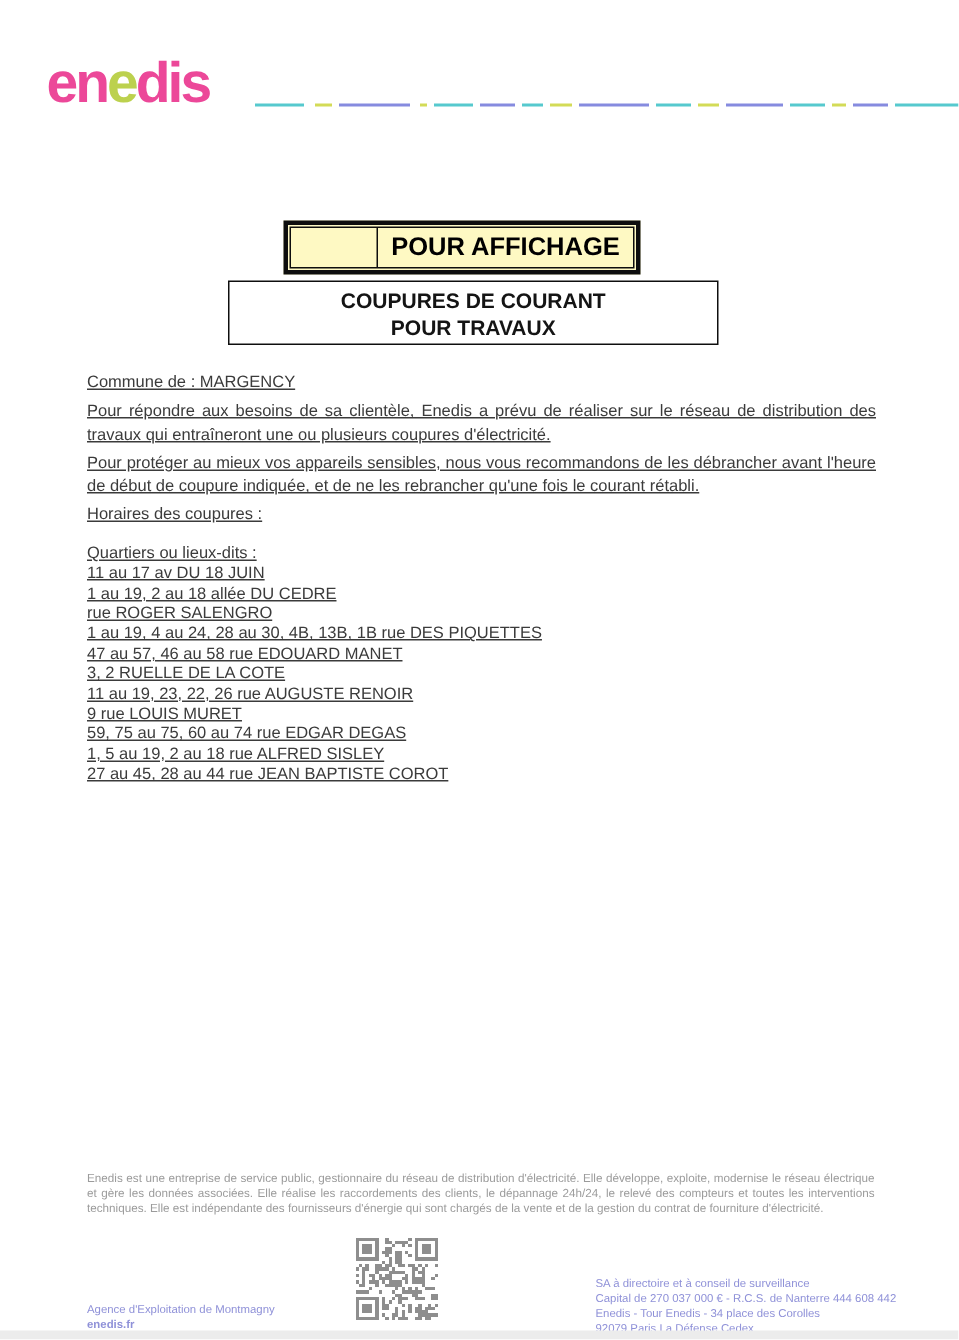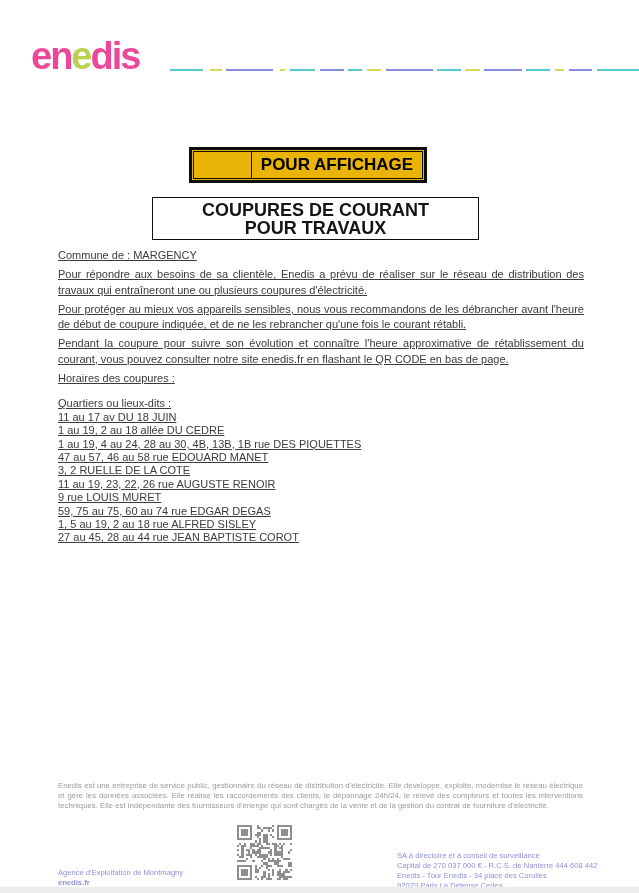--- a/index.html
+++ b/index.html
@@ -30,34 +30,34 @@
       #d3db57 63% 66%,transparent 66% 67%,
       #868bdf 67% 75%,transparent 75% 76%,
       #56c9ce 76% 81%,transparent 81% 82%,
       #d3db57 82% 84%,transparent 84% 85%,
       #868bdf 85% 90%,transparent 90% 91%,
       #56c9ce 91% 100%);
   }
   
   .title-box{
     position:absolute;left:189px;top:147px;width:238px;
-    border:3px solid #0e0e0e;box-sizing:border-box;background:#eab308;
+    border:3px solid #0e0e0e;box-sizing:border-box;background:#fef9c3;
   }
   .title-box-inner{
     margin:1px;border:1px solid #0e0e0e;display:flex;height:26px;
   }
   .title-box-cell{width:57px;border-right:1px solid #0e0e0e;}
   .title-box-text{
     flex:1;text-align:center;font-weight:bold;font-size:17px;line-height:26px;color:#000;
     white-space:nowrap;
   }
   .notice-box{
-    position:absolute;left:152px;top:197px;width:327px;height:43px;
+    position:absolute;left:152px;top:187px;width:327px;height:43px;
     border:1px solid #0e0e0e;box-sizing:border-box;
-    text-align:center;font-weight:bold;font-size:18px;line-height:18px;
+    text-align:center;font-weight:bold;font-size:14px;line-height:18px;
     padding-top:3px;color:#141414;
   }
   
   .content{
     position:absolute;left:58px;right:55px;top:248px;
     font-size:11px;color:#3b3b3b;line-height:15.3px;text-decoration:underline;
   }
   .content p{margin:0 0 4px 0;text-align:justify;}
   .content .nojust{text-align:left;}
   .ul{text-decoration:underline;}
@@ -100,28 +100,28 @@
 
 <div class="notice-box">
   <div>COUPURES DE COURANT</div>
   <div>POUR TRAVAUX</div>
 </div>
 
 <div class="content">
   <p class="nojust">Commune de : MARGENCY</p>
   <p>Pour répondre aux besoins de sa clientèle, Enedis a prévu de réaliser sur le réseau de distribution des travaux qui entraîneront une ou plusieurs coupures d'électricité.</p>
   <p>Pour protéger au mieux vos appareils sensibles, nous vous recommandons de les débrancher avant l'heure de début de coupure indiquée, et de ne les rebrancher qu'une fois le courant rétabli.</p>
-  <p>Pendant la coupure pour suivre son évolution et connaître l'heure approximative de rétablissement du courant, vous pouvez consulter notre site enedis.fr en flashant le QR CODE en bas de page.</p>
   <p class="nojust">Horaires des coupures :</p>
 
 
   <div class="districts">
     <div>Quartiers ou lieux-dits :</div>
     <div>11 au 17 av DU 18 JUIN</div>
     <div>1 au 19, 2 au 18 allée DU CEDRE</div>
+    <div>rue ROGER SALENGRO</div>
     <div>1 au 19, 4 au 24, 28 au 30, 4B, 13B, 1B rue DES PIQUETTES</div>
     <div>47 au 57, 46 au 58 rue EDOUARD MANET</div>
     <div>3, 2 RUELLE DE LA COTE</div>
     <div>11 au 19, 23, 22, 26 rue AUGUSTE RENOIR</div>
     <div>9 rue LOUIS MURET</div>
     <div>59, 75 au 75, 60 au 74 rue EDGAR DEGAS</div>
     <div>1, 5 au 19, 2 au 18 rue ALFRED SISLEY</div>
     <div>27 au 45, 28 au 44 rue JEAN BAPTISTE COROT</div>
   </div>
 </div>

